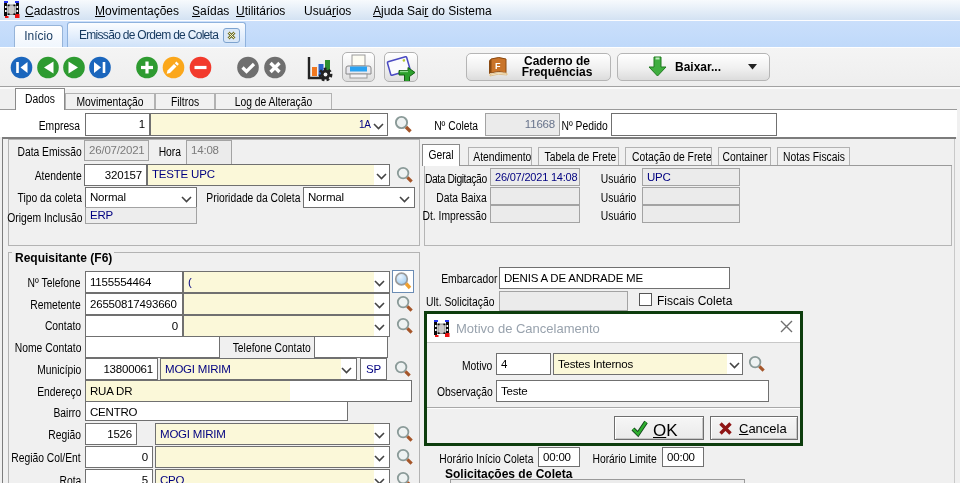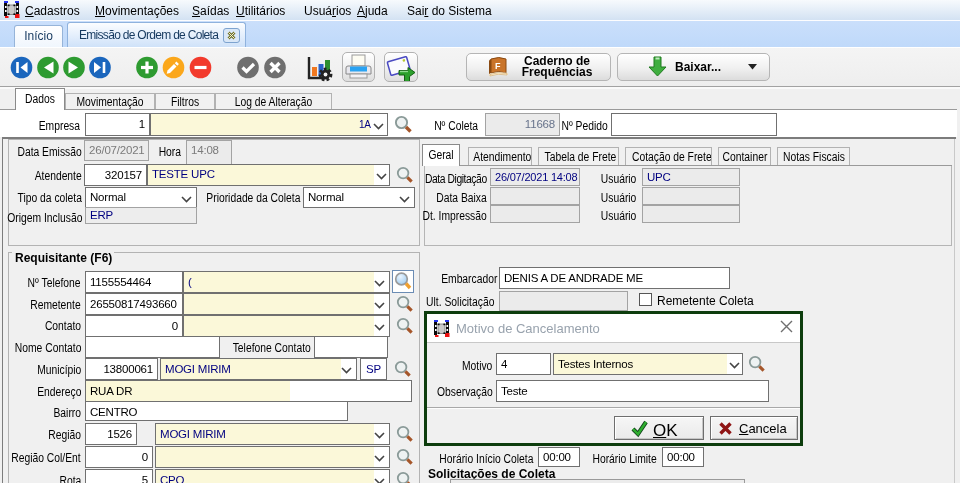--- a/index.html
+++ b/index.html
@@ -40,21 +40,21 @@
  <rect x="4.6" y="3.6" width="2" height="1.6" fill="#0a0a0a"></rect>
     <rect x="10.4" y="3.6" width="2" height="1.6" fill="#0a0a0a"></rect>
  <rect x="4.6" y="12.4" width="2" height="1.6" fill="#0a0a0a"></rect>
     <rect x="10.4" y="12.4" width="2" height="1.6" fill="#0a0a0a"></rect>
 </svg>
 <div class="abs" style="top:4px;left:25px"><u>C</u>adastros</div>
 <div class="abs" style="top:4px;left:95px"><u>M</u>ovimentações</div>
 <div class="abs" style="top:4px;left:192px"><u>S</u>aídas</div>
 <div class="abs" style="top:4px;left:236px"><u>U</u>tilitários</div>
 <div class="abs" style="top:4px;left:304px">Usuá<u>r</u>ios</div>
-<div class="abs" style="top:4px;left:357px"><u>A</u>juda</div>
+<div class="abs" style="top:4px;left:373px"><u>A</u>juda</div>
 <div class="abs" style="top:4px;left:407px">Sai<u>r</u> do Sistema</div>
 
 <div class="abs" style="left:0;top:21px;width:960px;height:26px;background:linear-gradient(#cadffb,#bfd9fa)"></div>
 <div class="abs" style="left:0;top:47px;width:960px;height:1px;background:#fff"></div>
 <div class="abs" style="left:14px;top:25px;width:49px;height:22px;background:linear-gradient(#ffffff,#f0f6fd);
  border:1px solid #96b4d9;border-bottom:none;border-radius:3px 3px 0 0;box-sizing:border-box;
  color:#16395f;text-align:center;line-height:21px">Início</div>
 <div class="abs" style="left:67px;top:22px;width:179px;height:25px;background:linear-gradient(#fbfdff,#e3eefc 55%,#cfe2f9);
  border:1px solid #8fb2dd;border-bottom:none;border-radius:3px 3px 0 0;box-sizing:border-box;
  color:#16395f;line-height:24px;padding-left:11px;letter-spacing:-0.7px;white-space:nowrap">Emissão de Ordem de Coleta</div>
@@ -335,21 +335,21 @@
 <svg class="abs" style="left:396px;top:471px" width="18" height="18" viewBox="0 0 19 19">
  <circle cx="7.5" cy="7.5" r="5.6" fill="#eef2f2" stroke="#8a9a98" stroke-width="1.9"></circle>
  <path d="M12 12l4.5 4.5" stroke="#a5562a" stroke-width="3.4"></path>
 </svg>
 
 <div class="lb" style="top:272px;right:463px">Embarcador</div>
 <div class="fld" style="left:499px;top:267px;width:231px;height:22px;line-height:20px">DENIS A DE ANDRADE ME</div>
 <div class="lb" style="top:295px;right:466px">Ult. Solicitação</div>
 <div class="fld ro" style="left:499px;top:291px;width:129px;height:20px"></div>
 <div class="abs" style="left:639px;top:293px;width:13px;height:13px;background:#fff;border:1px solid #555;box-sizing:border-box"></div>
-<div class="abs" style="left:657px;top:294px;font-size:12px">Remetente Coleta</div>
+<div class="abs" style="left:657px;top:294px;font-size:12px">Fiscais Coleta</div>
 
 <div class="abs" style="left:424px;top:311px;width:379px;height:135px;background:#f0f0f0;border:3px solid #0d3d0d;box-sizing:border-box"></div>
 <div class="abs" style="left:427px;top:314px;width:373px;height:29px;background:#fff"></div>
 <div class="abs" style="left:427px;top:342px;width:373px;height:1px;background:#c8c8c8"></div>
 <svg class="abs" style="left:433px;top:320px" width="17" height="17" viewBox="0 0 17 17">
  <rect x="1" y="2" width="3" height="13" fill="#0a0a0a"></rect>
  <rect x="13" y="2" width="3" height="13" fill="#0a0a0a"></rect>
  <rect x="2" y="5" width="1.6" height="2" fill="#fff"></rect>
     <rect x="2" y="9" width="1.6" height="2" fill="#fff"></rect>
  <rect x="13.5" y="5" width="1.6" height="2" fill="#fff"></rect>
@@ -394,14 +394,14 @@
 <div class="abs" style="left:710px;top:416px;width:88px;height:24px;border:1px solid #6e6e6e;background:linear-gradient(#f6f6f6,#eaeaea);box-shadow:inset 1px 1px 0 #fff,inset -1px -1px 0 #c6c6c6;box-sizing:border-box"></div>
 <svg class="abs" style="left:717px;top:420px" width="17" height="17" viewBox="0 0 17 17">
  <path d="M3.5 3.5l10 10M13.5 3.5l-10 10" stroke="#8f1515" stroke-width="3.4"></path>
 </svg>
 <div class="abs" style="left:739px;top:421px;font-size:13px"><u>C</u>ancela</div>
 
 <div class="lb" style="top:452px;right:427px">Horário Início Coleta</div>
 <div class="fld" style="left:538px;top:447px;width:42px;height:20px;line-height:18px">00:00</div>
 <div class="lb" style="top:452px;right:303px">Horário Limite</div>
 <div class="fld" style="left:662px;top:447px;width:42px;height:20px;line-height:18px">00:00</div>
-<div class="abs" style="left:428px;top:467px;font-weight:bold;font-size:12px">Solicitações de Coleta</div>
+<div class="abs" style="left:445px;top:467px;font-weight:bold;font-size:12px">Solicitações de Coleta</div>
 <div class="abs" style="left:450px;top:479px;width:295px;height:4px;background:#ececec;border:1px solid #9a9a9a;border-bottom:none;box-sizing:border-box"></div>
 
 </body></html>

